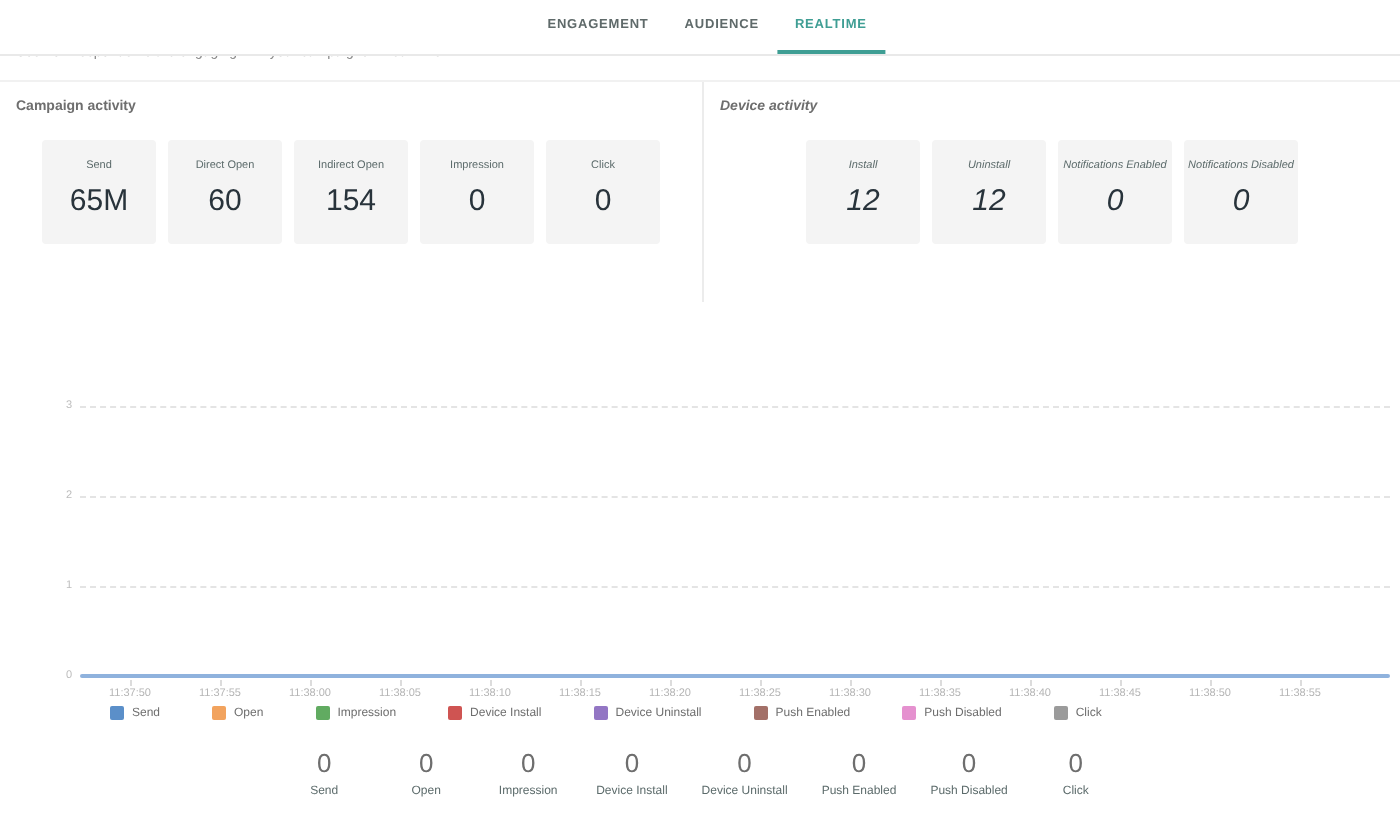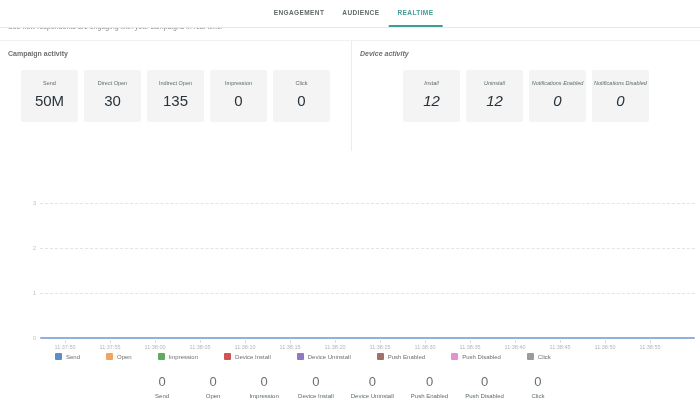--- a/index.html
+++ b/index.html
@@ -66,29 +66,29 @@
     <div class="title">LIVE ENGAGEMENT REPORTING</div>
     <div class="subtitle">See how respondents are engaging with your campaigns in real-time.</div>
   </div>
 
   <div class="sections">
     <div class="section campaign">
       <div class="section-title">Campaign activity</div>
       <div class="cards" id="campaign-cards">
           <div class="card">
             <div class="card-label">Send</div>
-            <div class="card-value">50M</div>
+            <div class="card-value">65M</div>
           </div>
           <div class="card">
             <div class="card-label">Direct Open</div>
-            <div class="card-value">30</div>
+            <div class="card-value">60</div>
           </div>
           <div class="card">
             <div class="card-label">Indirect Open</div>
-            <div class="card-value">135</div>
+            <div class="card-value">154</div>
           </div>
           <div class="card">
             <div class="card-label">Impression</div>
             <div class="card-value">0</div>
           </div>
           <div class="card">
             <div class="card-label">Click</div>
             <div class="card-value">0</div>
           </div>
         </div>

